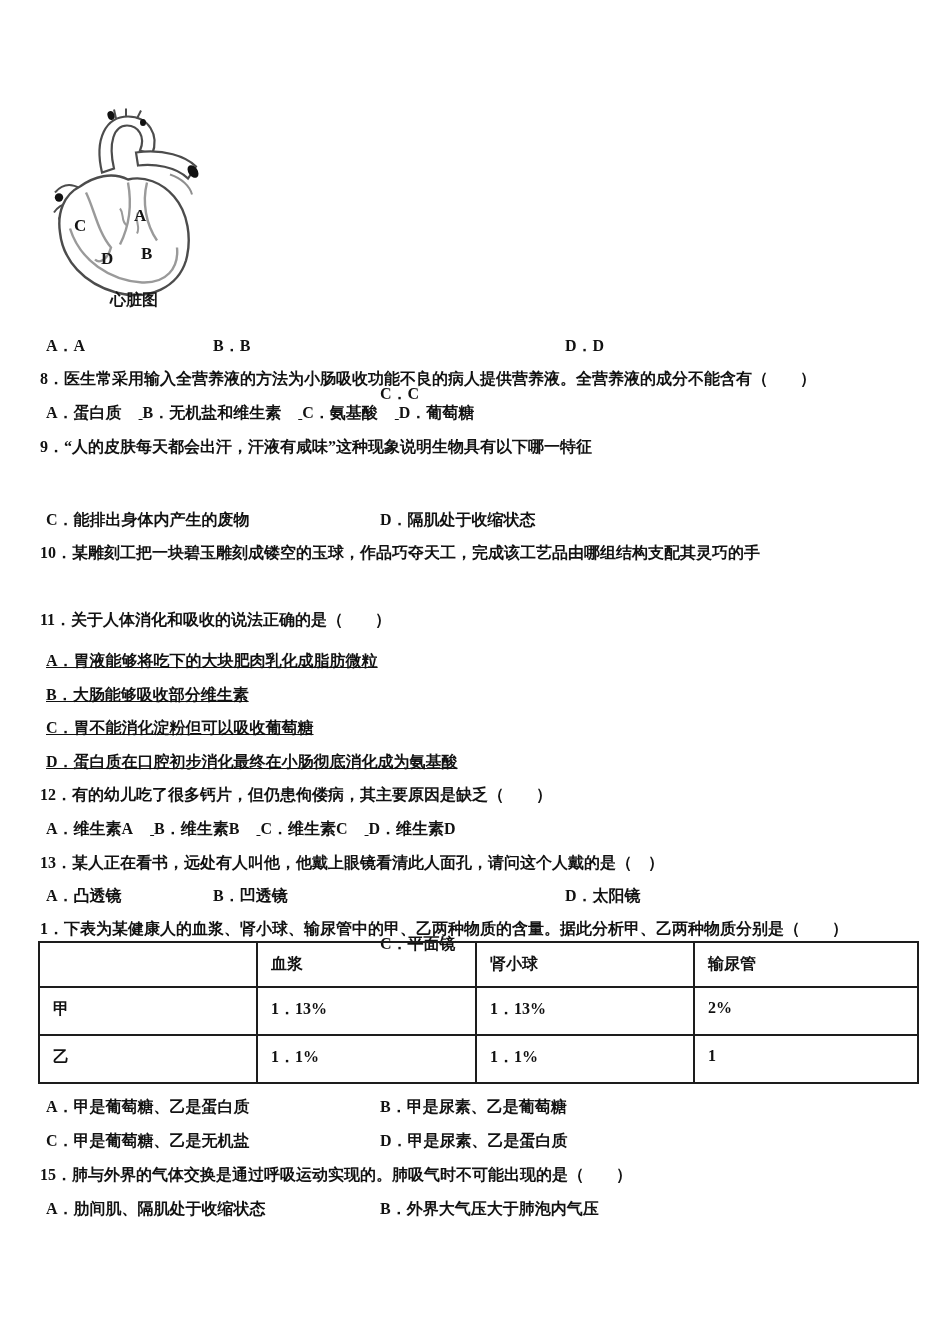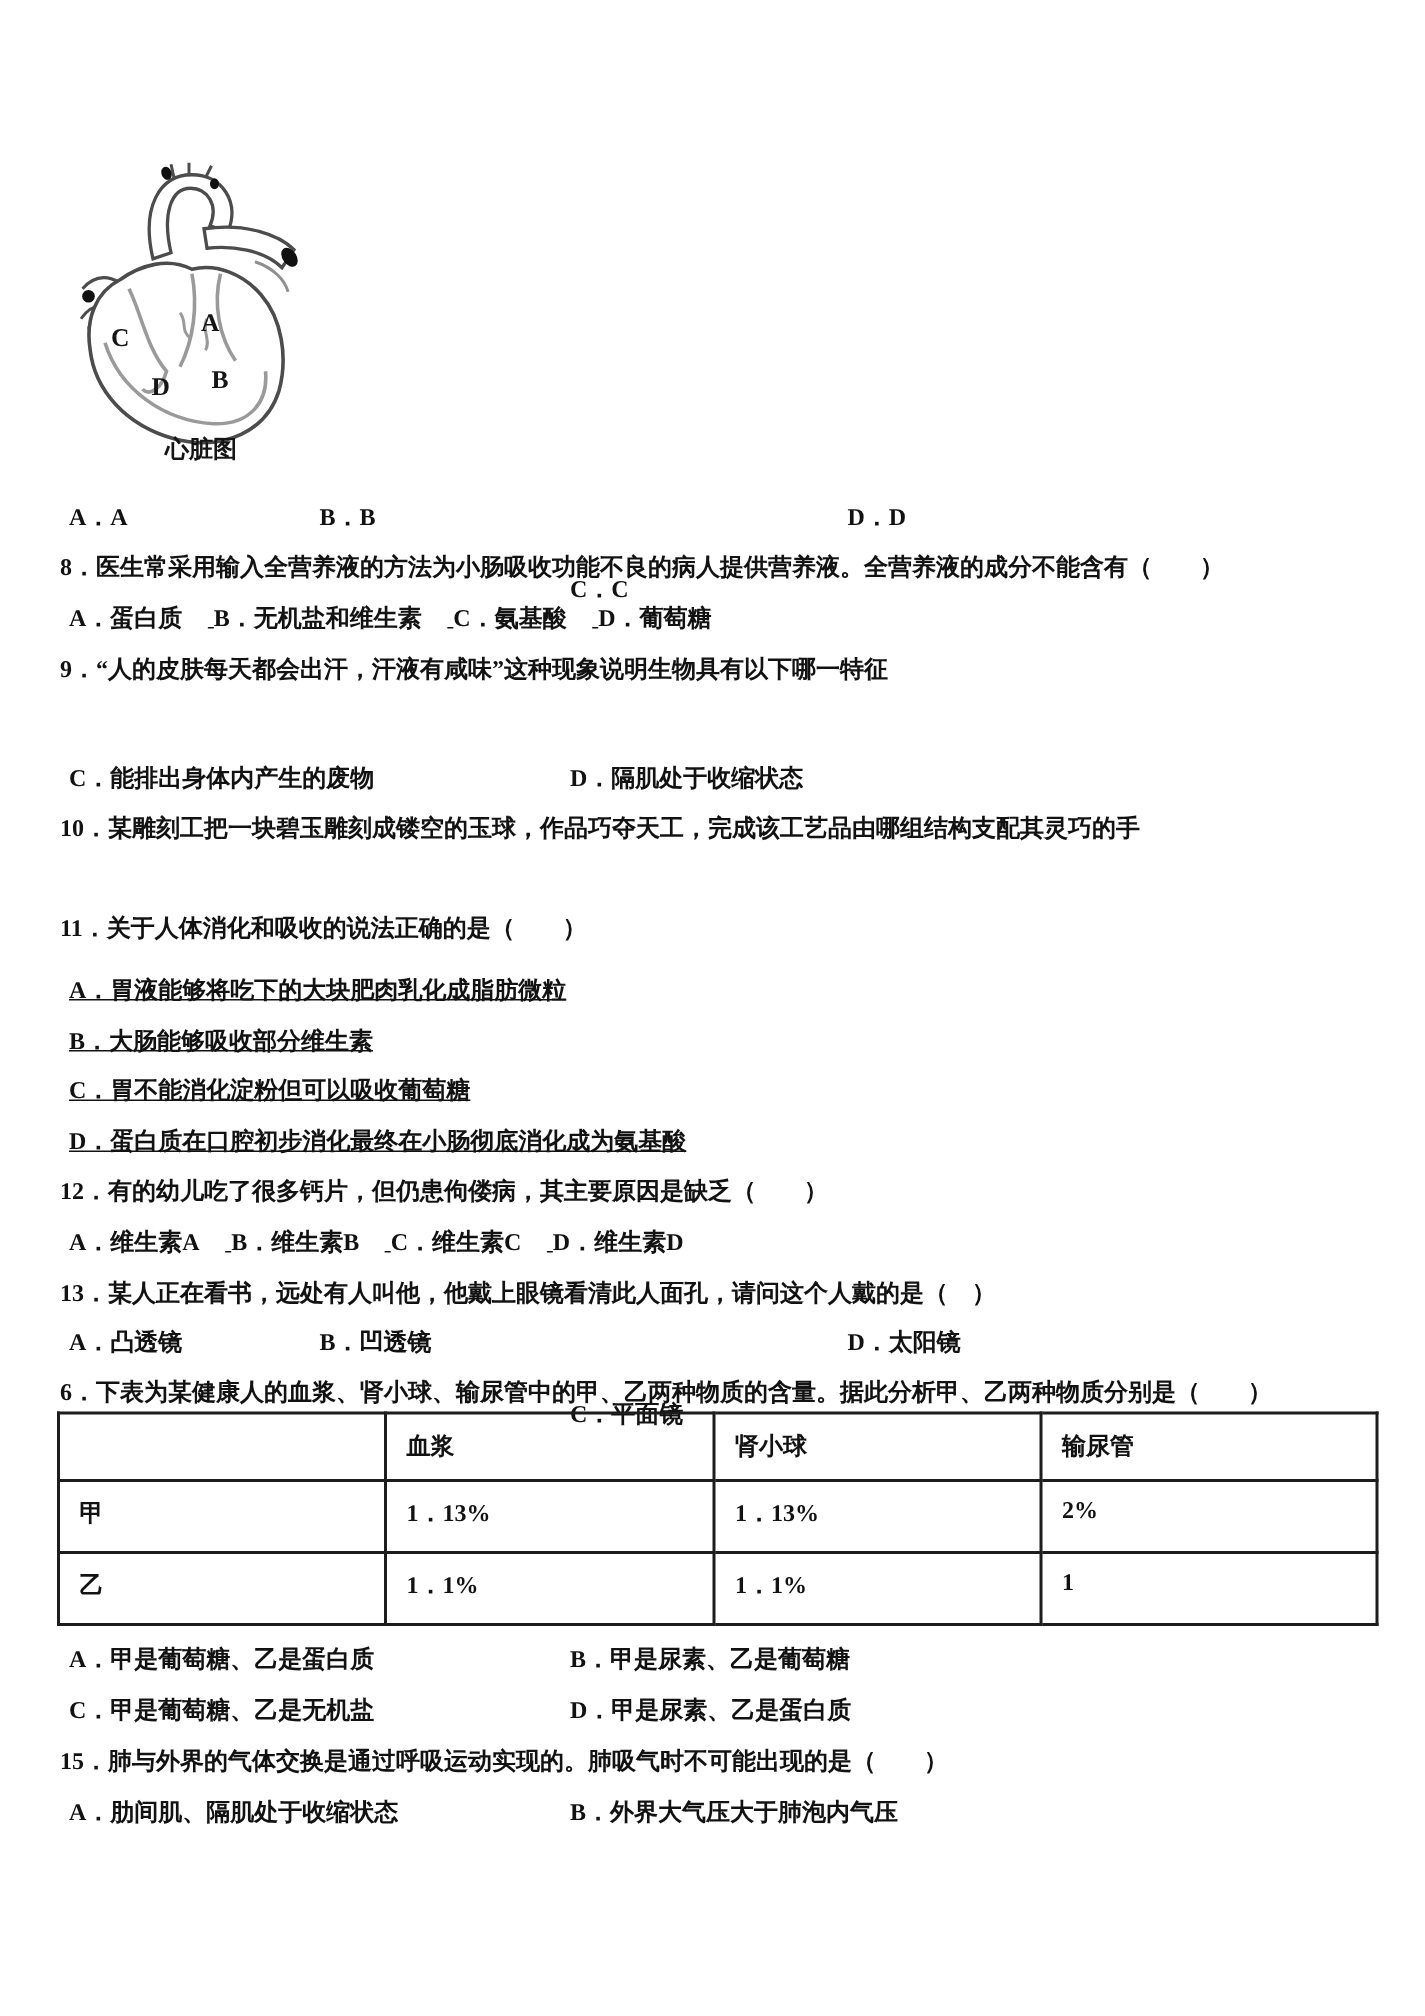--- a/index.html
+++ b/index.html
@@ -104,21 +104,21 @@
   </div>
 
   <div class="line stem" style="top:853px">13．某人正在看书，远处有人叫他，他戴上眼镜看清此人面孔，请问这个人戴的是（　）</div>
   <div class="line cols" style="top:886px">
     <span class="p1">A．凸透镜</span>
     <span class="p2">B．凹透镜</span>
     <span class="p3">C．平面镜</span>
     <span class="p4">D．太阳镜</span>
   </div>
 
-  <div class="line stem" style="top:919px">6．下表为某健康人的血浆、肾小球、输尿管中的甲、乙两种物质的含量。据此分析甲、乙两种物质分别是（　　）</div>
+  <div class="line stem" style="top:919px">1．下表为某健康人的血浆、肾小球、输尿管中的甲、乙两种物质的含量。据此分析甲、乙两种物质分别是（　　）</div>
 
   <table class="qtable">
     <colgroup>
         <col style="width:218px">
         <col style="width:219px">
         <col style="width:218px">
         <col style="width:224px">
       </colgroup>
     <tbody>
         <tr class="hdr">

